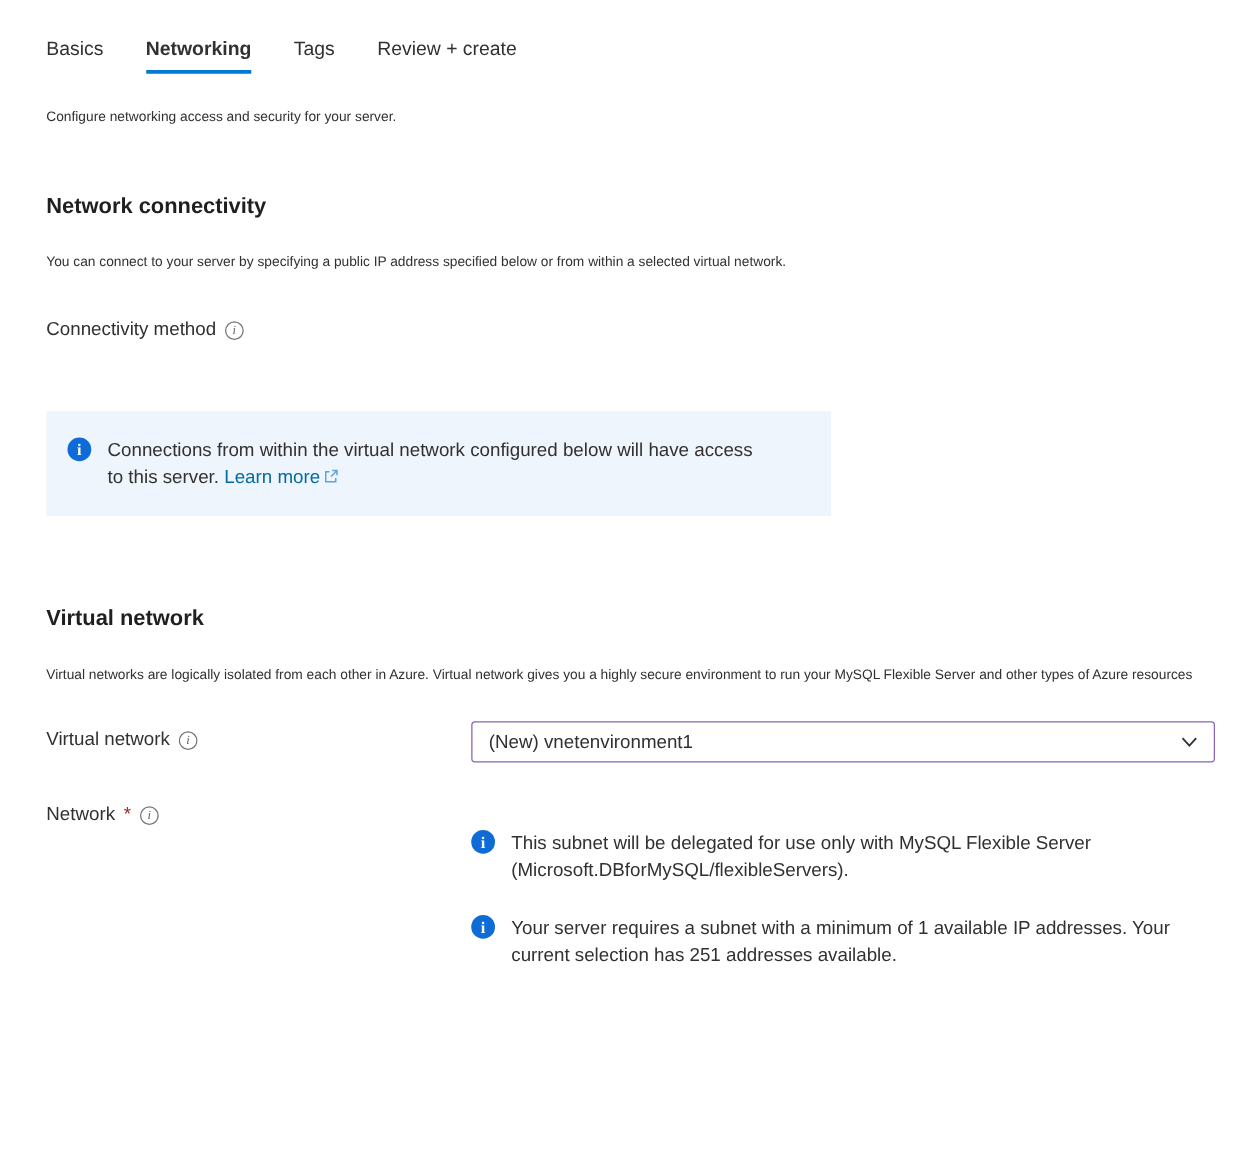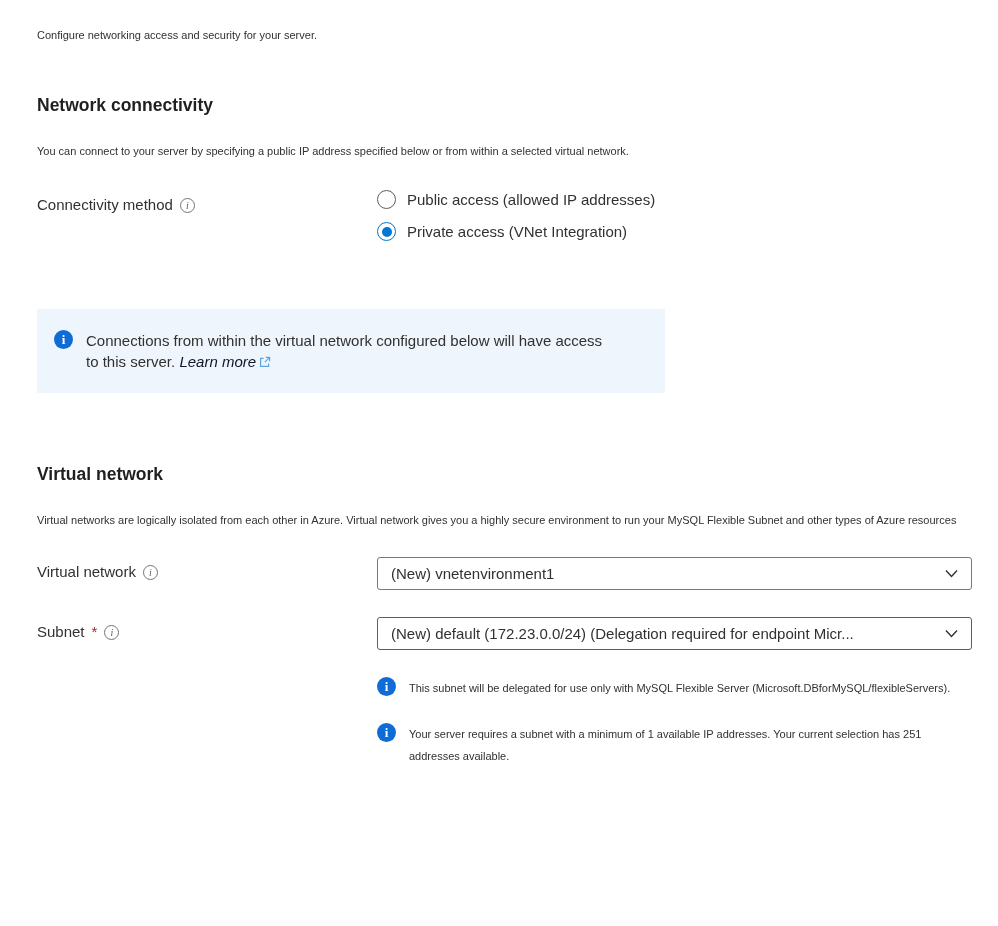--- a/index.html
+++ b/index.html
@@ -129,24 +129,23 @@
     text-align: center;
     flex: 0 0 19px;
     font-family: "Liberation Serif", serif;
   }
   .info-banner-text {
     font-size: 15px;
     line-height: 21px;
     max-width: 520px;
   }
   .link {
-    color: #0f172a;
+    color: #0369a1;
     text-decoration: none;
     cursor: pointer;
-    font-style: italic;
   }
   .ext-link-icon { margin-left: 3px; vertical-align: -1px; }
 
   
   .control-col { display: flex; flex-direction: column; }
   .dropdown {
     width: 595px;
     height: 33px;
     border: 1px solid #605e5c;
     border-radius: 3px;
@@ -175,95 +174,85 @@
   .row-subnet { margin-top: 27px; }
 
   
   .note {
     display: flex;
     gap: 13px;
     margin-top: 27px;
     width: 600px;
   }
   .note-text {
-    font-size: 11px;
+    font-size: 15px;
     line-height: 22px;
     max-width: 560px;
   }
 </style>
 </head>
 <body>
 
 <div class="page">
 
+  <nav class="tabs">
+    <div class="tab">Basics</div>
+    <div class="tab active">Networking</div>
+    <div class="tab">Tags</div>
+    <div class="tab">Review + create</div>
+  </nav>
 
   <p class="intro">Configure networking access and security for your server.</p>
 
   <h2 class="section-heading">Network connectivity</h2>
   <p class="section-desc">You can connect to your server by specifying a public IP address specified below or from within a selected virtual network.</p>
 
   <div class="form-row" style="margin-top:28px;">
     <div class="form-label">
       <span>Connectivity method</span>
       <span class="tooltip-icon">i</span>
-    </div>
-    <div class="radio-group">
-      <label class="radio-option">
-        <span class="radio-circle"></span>
-        <span>Public access (allowed IP addresses)</span>
-      </label>
-      <label class="radio-option">
-        <span class="radio-circle selected"></span>
-        <span>Private access (VNet Integration)</span>
-      </label>
     </div>
   </div>
 
   <div class="info-banner">
     <span class="info-icon-filled">i</span>
     <div class="info-banner-text">
       <span>Connections from within the virtual network configured below will have access to this server.</span>
       <a class="link"><span>Learn more</span><svg class="ext-link-icon" width="12" height="12" viewBox="0 0 12 12">
             <path d="M4.6 2.4 H1.6 V10.4 H9.6 V7.4" stroke="#5ba4dc" stroke-width="1.2" fill="none"></path>
             <path d="M6.8 1.4 H10.6 V5.2 M10.4 1.6 L5.8 6.2" stroke="#5ba4dc" stroke-width="1.2" fill="none"></path>
           </svg></a>
     </div>
   </div>
 
   <h2 class="section-heading" style="margin-top:71px;">Virtual network</h2>
-  <p class="section-desc">Virtual networks are logically isolated from each other in Azure. Virtual network gives you a highly secure environment to run your MySQL Flexible Subnet and other types of Azure resources</p>
+  <p class="section-desc">Virtual networks are logically isolated from each other in Azure. Virtual network gives you a highly secure environment to run your MySQL Flexible Server and other types of Azure resources</p>
 
   <div class="form-row row-vnet">
     <div class="form-label">
       <span>Virtual network</span>
       <span class="tooltip-icon">i</span>
     </div>
     <div class="control-col">
       <div class="dropdown purple-border">
         <span class="dropdown-value">(New) vnetenvironment1</span>
         <svg class="chevron" width="13" height="9" viewBox="0 0 13 9">
           <path d="M1 1.5 L6.5 7.5 L12 1.5" stroke="#323130" stroke-width="1.4" fill="none"></path>
         </svg>
       </div>
     </div>
   </div>
 
   <div class="form-row row-subnet">
     <div class="form-label">
-      <span>Subnet</span>
+      <span>Network</span>
       <span class="required-marker">*</span>
       <span class="tooltip-icon">i</span>
     </div>
     <div class="control-col">
-      <div class="dropdown">
-        <span class="dropdown-value">(New) default (172.23.0.0/24) (Delegation required for endpoint Micr...</span>
-        <svg class="chevron" width="13" height="9" viewBox="0 0 13 9">
-          <path d="M1 1.5 L6.5 7.5 L12 1.5" stroke="#323130" stroke-width="1.4" fill="none"></path>
-        </svg>
-      </div>
 
       <div class="note">
         <span class="info-icon-filled">i</span>
         <span class="note-text">This subnet will be delegated for use only with MySQL Flexible Server (Microsoft.DBforMySQL/flexibleServers).</span>
       </div>
 
       <div class="note" style="margin-top:24px;">
         <span class="info-icon-filled">i</span>
         <span class="note-text">Your server requires a subnet with a minimum of 1 available IP addresses. Your current selection has 251 addresses available.</span>
       </div>

